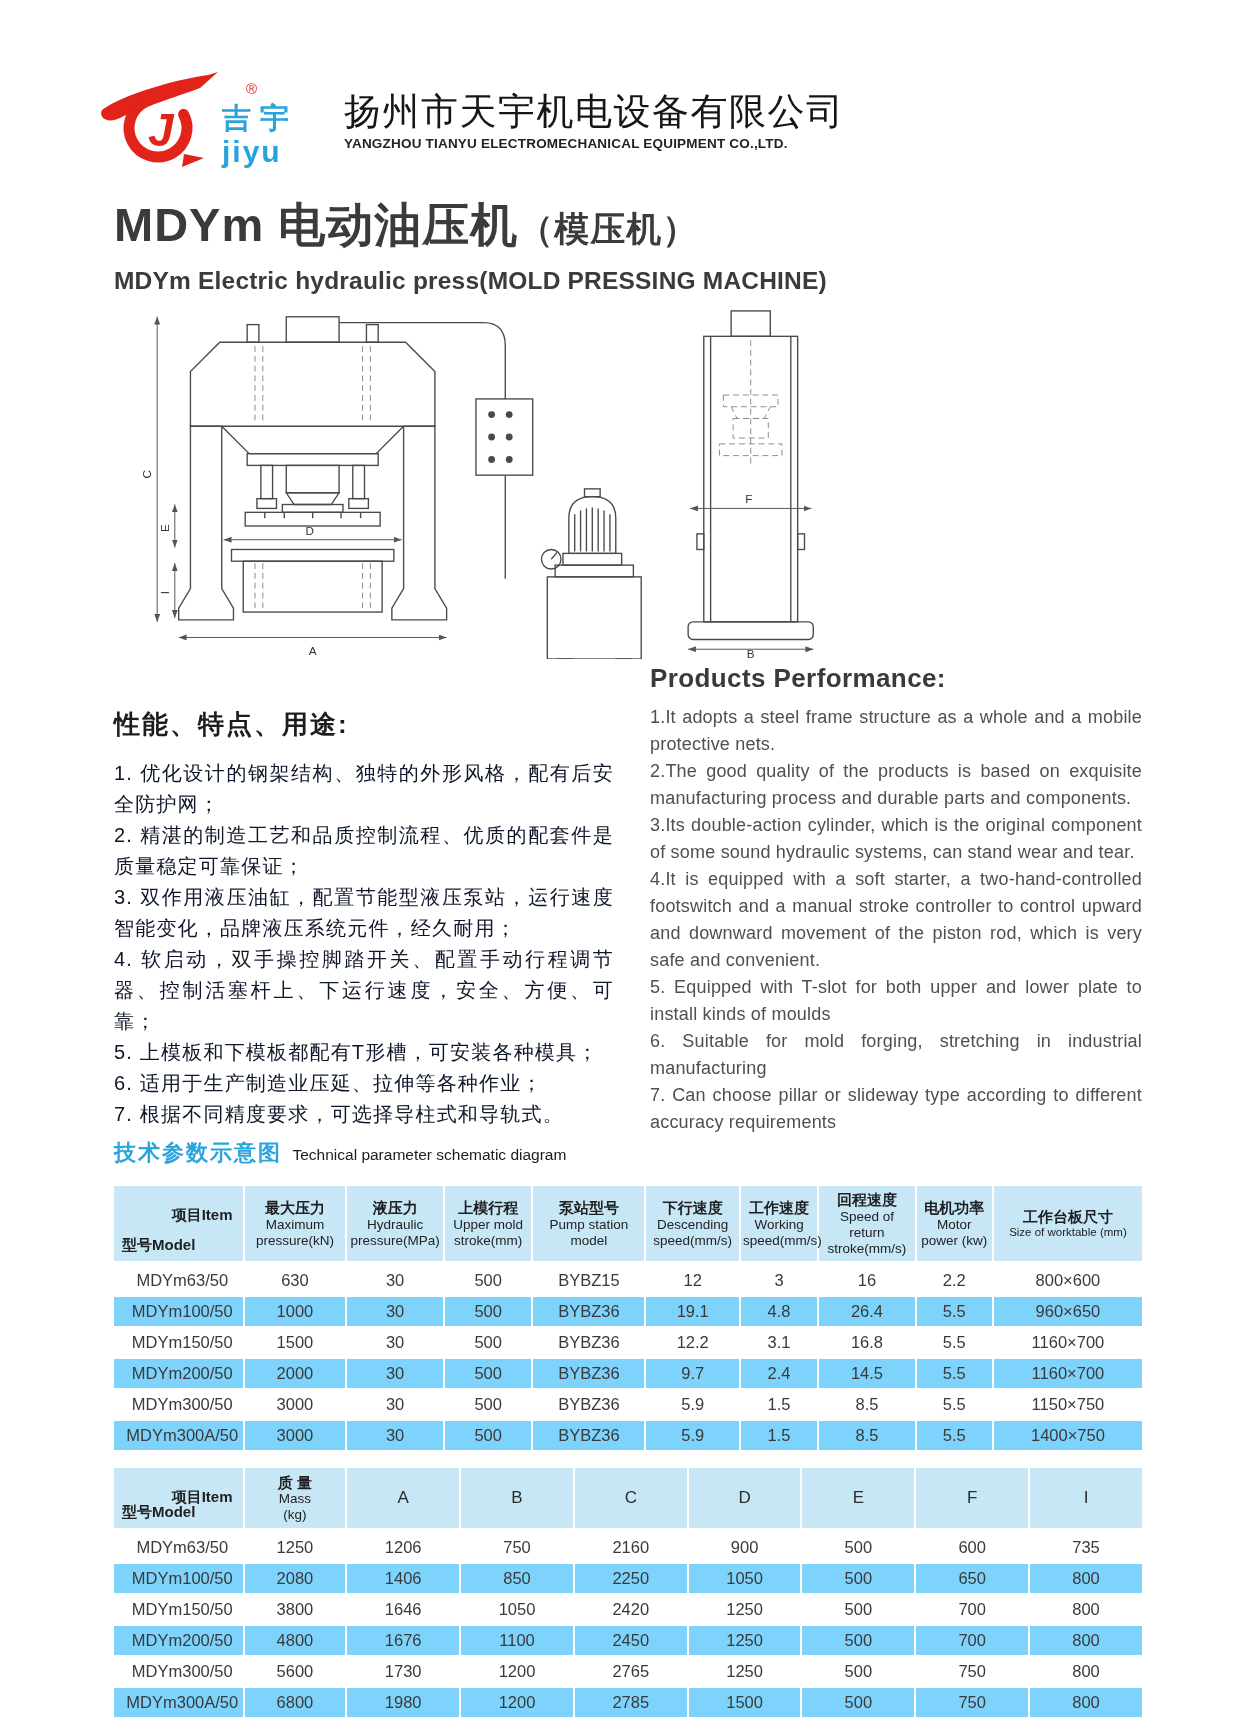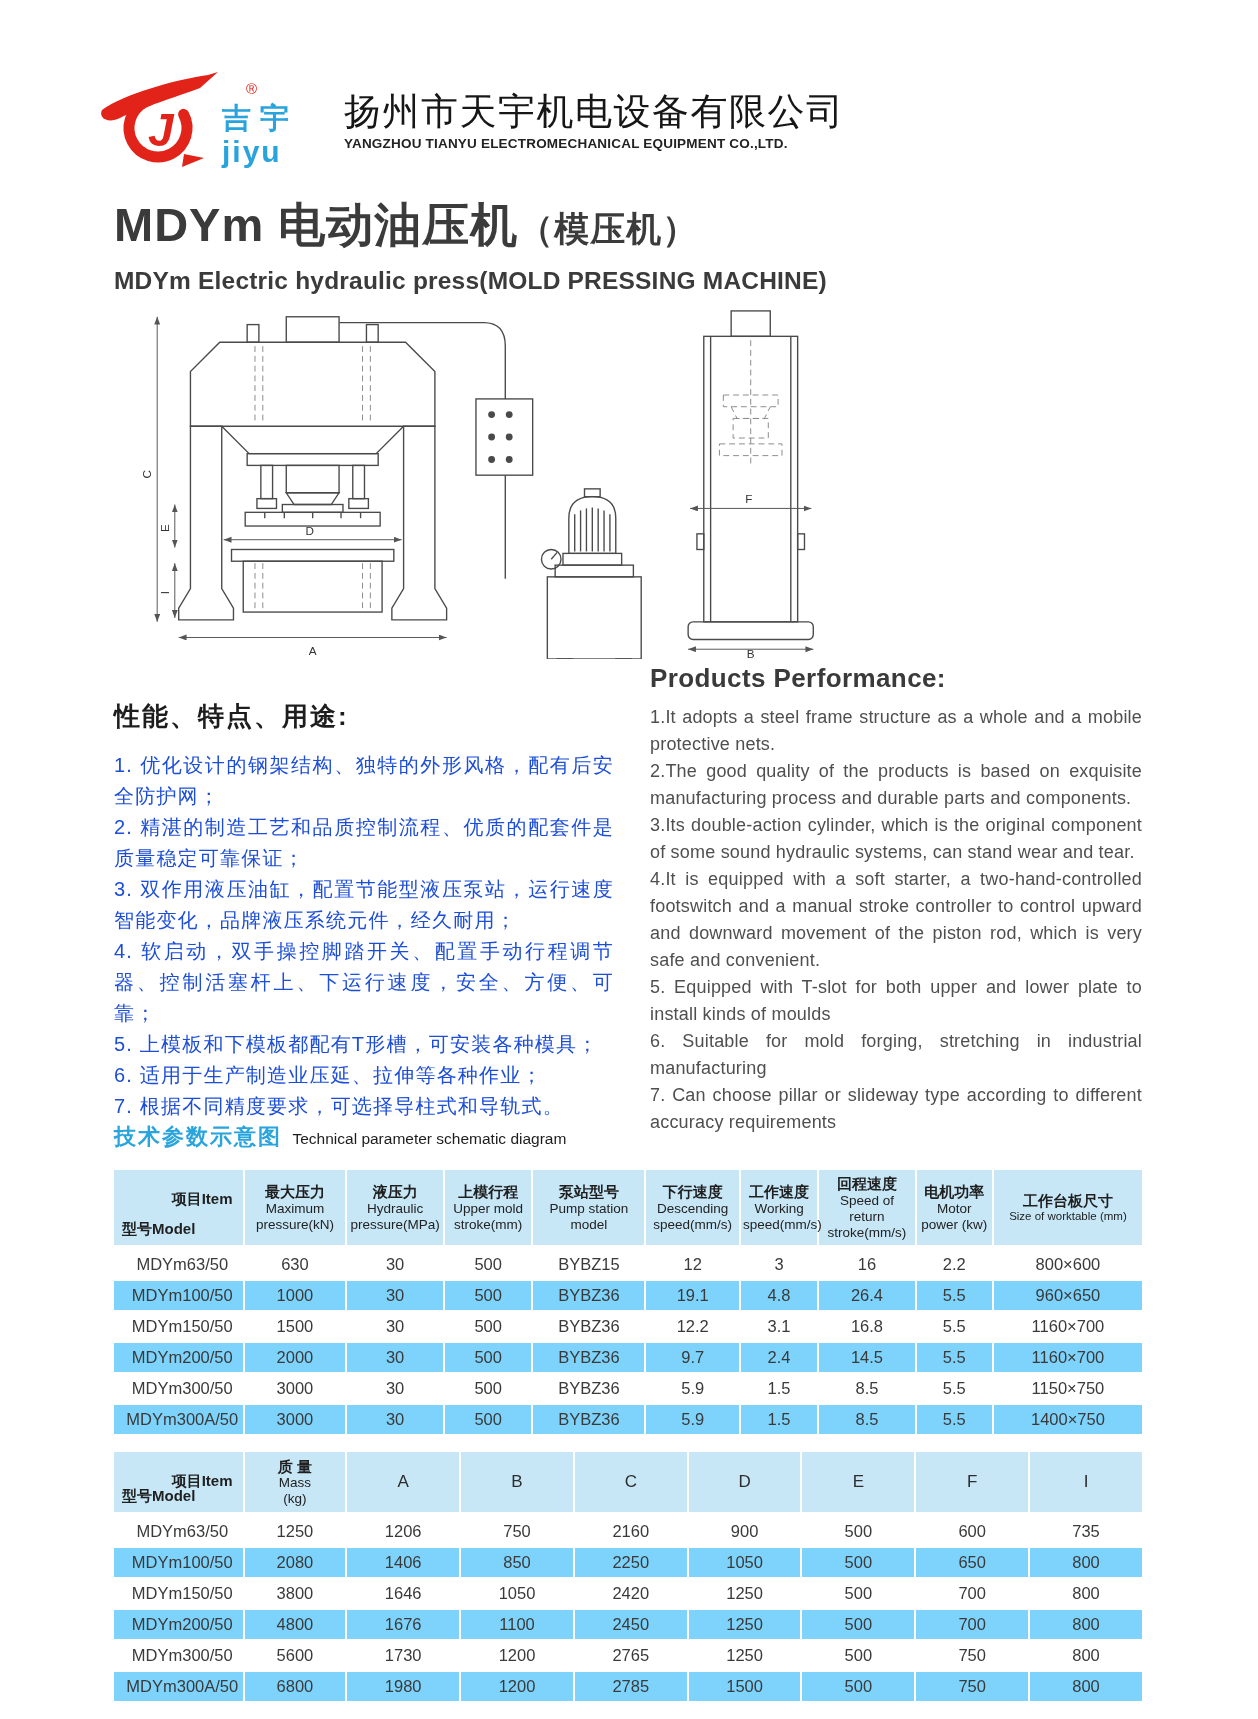--- a/index.html
+++ b/index.html
@@ -23,25 +23,25 @@
   .drawing-wrap{margin:12px 0 0 114px;}
   .draw-stroke{stroke:#4a4a4a;stroke-width:1.4;fill:none;}
   .draw-dash{stroke:#8a8a8a;stroke-width:1;fill:none;stroke-dasharray:6 4;}
   .dim{stroke:#555;stroke-width:1;fill:none;}
   .dim-label{font-size:12px;fill:#333;}
 
   
   .cols{display:flex;margin:0 0 0 114px;width:1028px;}
   .col-left{width:500px;flex:0 0 auto;padding-top:28px;}
   .col-right{flex:1;margin-left:36px;padding-top:0;}
-  .h-zh{font-size:26px;font-weight:800;color:#1d1d1d;letter-spacing:2px;margin:8px 0 16px 0;}
+  .h-zh{font-size:26px;font-weight:800;color:#1d1d1d;letter-spacing:2px;margin:16px 0 16px 0;}
   .h-en{font-size:26px;font-weight:700;color:#3a3a3a;letter-spacing:0.4px;margin:0 0 10px 0;}
-  .zh-item{font-size:20px;color:#1d4ed8;line-height:1.55;letter-spacing:1.2px;margin:0;text-align:justify;}
+  .zh-item{font-size:20px;color:#0f172a;line-height:1.55;letter-spacing:1.2px;margin:0;text-align:justify;}
   .en-item{font-size:18px;color:#4f4f4f;line-height:1.5;margin:0;text-align:justify;letter-spacing:0.2px;}
-  .caption{margin-top:0;white-space:nowrap;}
+  .caption{margin-top:8px;white-space:nowrap;}
   .cap-zh{font-size:22px;font-weight:800;color:#2aa4dc;letter-spacing:2px;}
   .cap-en{font-size:15.5px;color:#1d1d1d;margin-left:6px;}
 
   
   .spec-table{width:1028px;margin:18px 0 0 114px;border-collapse:separate;border-spacing:0;table-layout:fixed;}
   .spec-table th{background:#c7e7f7;vertical-align:middle;padding:5px 2px;line-height:1.18;border-left:2px solid #fff;}
   .spec-table th:first-child{border-left:none;}
   .spec-table thead th{border-bottom:3px solid #fff;}
   .t1 thead th{height:64px;}
   .t2 thead th{height:50px;}

